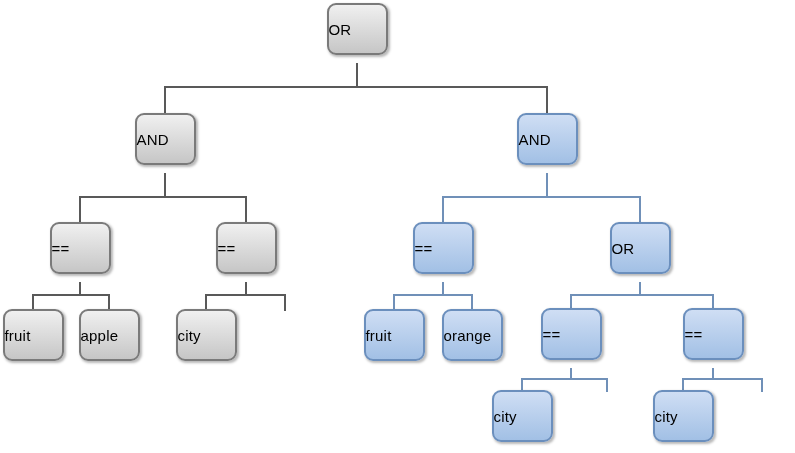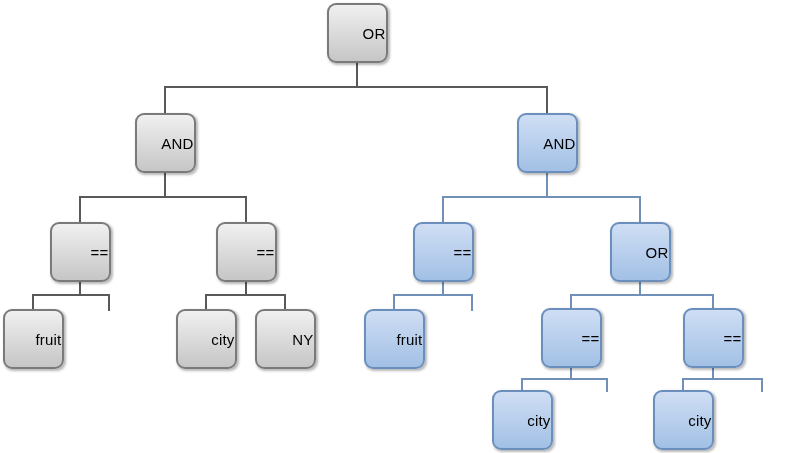--- a/index.html
+++ b/index.html
@@ -12,25 +12,25 @@
     position: relative;
     width: 795px;
     height: 453px;
     background: #ffffff;
     overflow: hidden;
   }
   .node {
     position: absolute;
     box-sizing: border-box;
     width: 61px;
-    height: 60px;
+    height: 52px;
     border-radius: 9px;
     display: flex;
     align-items: center;
-    justify-content: flex-end;
+    justify-content: flex-start;
     font-size: 15px;
     color: #000000;
     box-shadow: 1.5px 1.5px 2.5px rgba(0,0,0,0.28);
     z-index: 2;
     letter-spacing: 0.2px;
   }
   .node.theme-gray {
     background: linear-gradient(180deg, var(--gray-top) 0%, var(--gray-bottom) 100%);
     border: 2px solid var(--gray-border);
   }
@@ -106,28 +106,31 @@
     </div>
     <div class="node theme-blue" style="left: 412.5px; top: 222px;">
       <span class="node-label">==</span>
     </div>
     <div class="node theme-blue" style="left: 609.5px; top: 222px;">
       <span class="node-label">OR</span>
     </div>
     <div class="node theme-gray" style="left: 2.5px; top: 309px;">
       <span class="node-label">fruit</span>
     </div>
+    <div class="node theme-gray" style="left: 78.5px; top: 309px;">
+      <span class="node-label">apple</span>
+    </div>
     <div class="node theme-gray" style="left: 175.5px; top: 309px;">
       <span class="node-label">city</span>
     </div>
-    <div class="node theme-gray" style="left: 254.5px; top: 309px;">
-      <span class="node-label">NY</span>
-    </div>
     <div class="node theme-blue" style="left: 363.5px; top: 309px;">
       <span class="node-label">fruit</span>
+    </div>
+    <div class="node theme-blue" style="left: 441.5px; top: 309px;">
+      <span class="node-label">orange</span>
     </div>
     <div class="node theme-blue" style="left: 540.5px; top: 308px;">
       <span class="node-label">==</span>
     </div>
     <div class="node theme-blue" style="left: 682.5px; top: 308px;">
       <span class="node-label">==</span>
     </div>
     <div class="node theme-blue" style="left: 491.5px; top: 390px;">
       <span class="node-label">city</span>
     </div>

